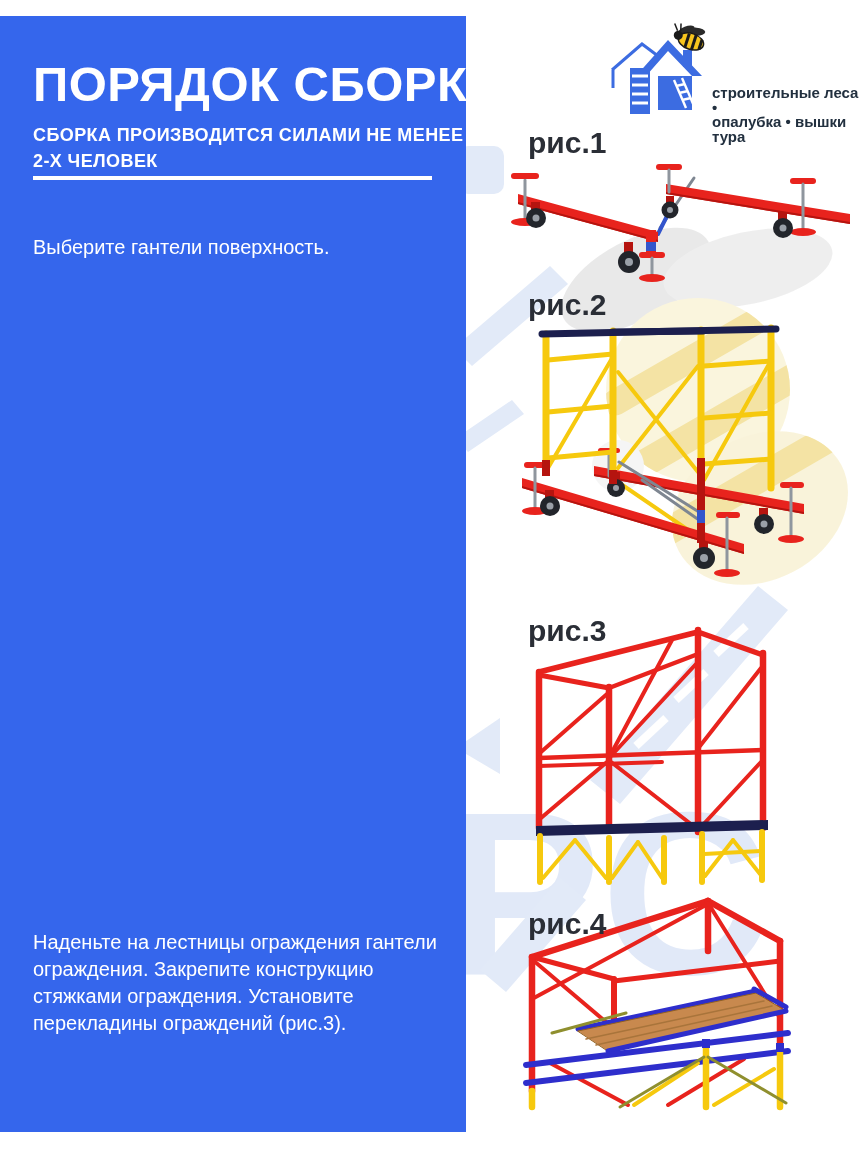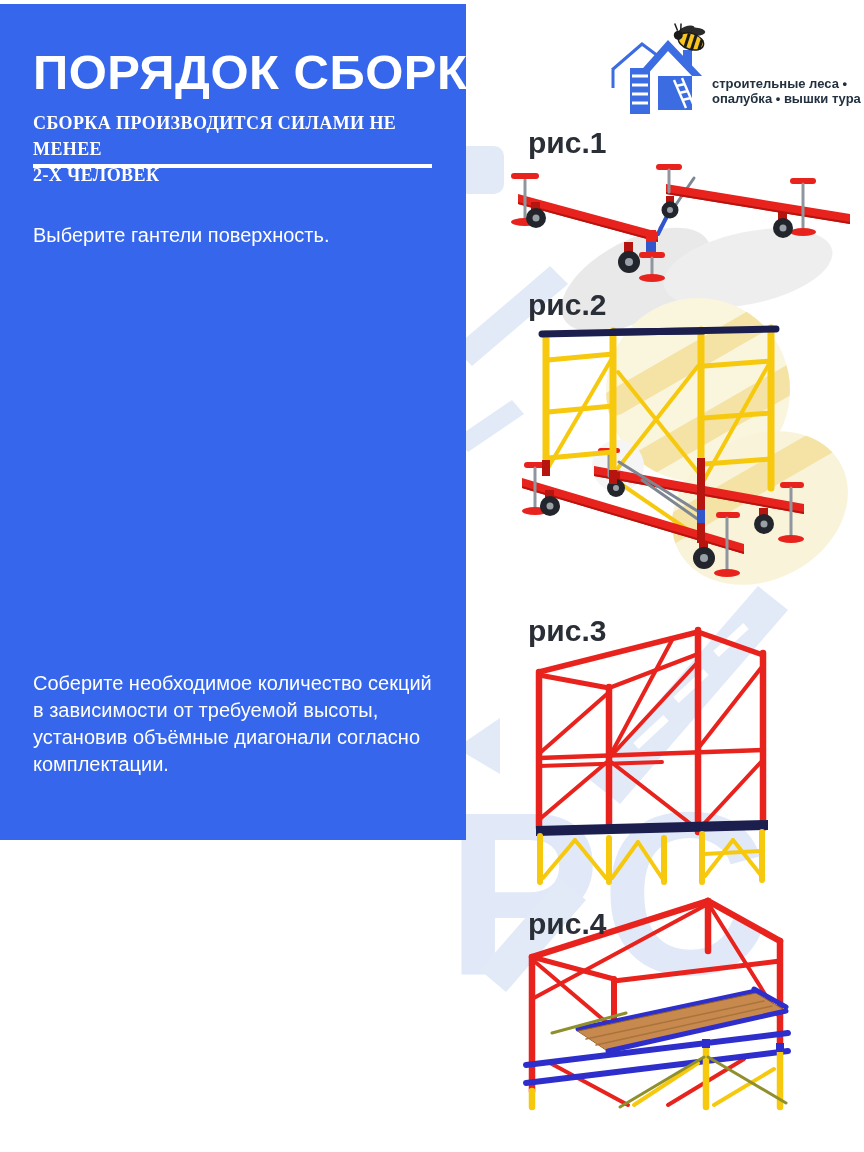--- a/index.html
+++ b/index.html
@@ -3,50 +3,50 @@
 <meta charset="utf-8">
 <style>
   :root{
     --panel-blue:#3566EC; --logo-blue:#3C6CE1; --tagline-dark:#22303F;
     --label-dark:#2A2E36; --watermark-blue:#E1E9F8;
   }
   *{margin:0;padding:0;box-sizing:border-box;}
   body{font-family:"Liberation Sans","DejaVu Sans",sans-serif;background:#fff;}
   .page{position:relative;width:864px;height:1152px;background:#fff;overflow:hidden;}
   
-  .panel{position:absolute;left:0;top:4px;width:466px;height:836px;background:var(--panel-blue);z-index:5;}
+  .panel{position:absolute;left:0;top:16px;width:466px;height:1116px;background:var(--panel-blue);z-index:5;}
   .title{position:absolute;left:33px;top:40px;color:#fff;font-size:49px;font-weight:800;letter-spacing:.5px;white-space:nowrap;}
-  .subtitle{position:absolute;left:33px;top:106px;color:#fff;font-size:18px;font-weight:700;line-height:26px;white-space:pre-line;letter-spacing:.4px;font-family:Liberation Serif, serif;}
+  .subtitle{position:absolute;left:33px;top:106px;color:#fff;font-size:18px;font-weight:700;line-height:26px;white-space:pre-line;letter-spacing:.4px;}
   .rule{position:absolute;left:33px;top:160px;width:399px;height:4px;background:#fff;}
   .step{position:absolute;left:33px;width:430px;color:#fff;font-size:20px;font-weight:400;line-height:27px;white-space:pre-line;}
   .fig-label{position:absolute;color:var(--label-dark);font-size:30px;font-weight:700;z-index:6;white-space:nowrap;}
   .figsvg{position:absolute;z-index:4;}
   .wm{position:absolute;z-index:1;}
   .wm-letters{position:absolute;left:446px;top:778px;z-index:0;color:var(--watermark-blue);
     font-size:232px;font-weight:800;line-height:1;letter-spacing:6px;white-space:nowrap;}
   
   .logo{position:absolute;left:606px;top:22px;z-index:7;}
   .logo-name{position:absolute;left:712px;top:44px;color:var(--logo-blue);font-size:36px;font-weight:800;letter-spacing:1px;z-index:7;}
-  .logo-tag{position:absolute;left:712px;top:77px;color:var(--tagline-dark);font-size:13px;font-weight:700;line-height:14.5px;z-index:7;white-space:pre-line;}
+  .logo-tag{position:absolute;left:712px;top:86px;color:var(--tagline-dark);font-size:15px;font-weight:700;line-height:14.5px;z-index:7;white-space:pre-line;}
 </style>
 </head>
 <body>
 
 <div class="page">
 
   <aside class="panel">
     <h1 class="title">ПОРЯДОК СБОРКИ</h1>
     <p class="subtitle">СБОРКА ПРОИЗВОДИТСЯ СИЛАМИ НЕ МЕНЕЕ
 2-Х ЧЕЛОВЕК</p>
     <div class="rule"></div>
     <p class="step" style="top:218px">Выберите гантели поверхность.</p>
-    <p class="step" style="top:666px">Соберите необходимое количество секций
-в зависимости от требуемой высоты,
-установив объёмные диагонали согласно
-комплектации.</p>
+    <p class="step" style="top:913px">Наденьте на лестницы ограждения гантели
+ограждения. Закрепите конструкцию
+стяжками ограждения. Установите
+перекладины ограждений (рис.3).</p>
   </aside>
 
   <div class="wm-letters">РС</div>
 
   <svg class="wm" style="left:440px;top:118px" width="424" height="1034" viewBox="0 0 424 1034">
     <g fill="#E2EAF8">
       <rect x="18" y="28" width="46" height="48" rx="10"></rect>
       <polygon points="14,230 110,148 128,166 32,248"></polygon>
       <polygon points="16,320 72,282 84,296 28,334"></polygon>
       <polygon points="16,630 60,600 60,656"></polygon>

